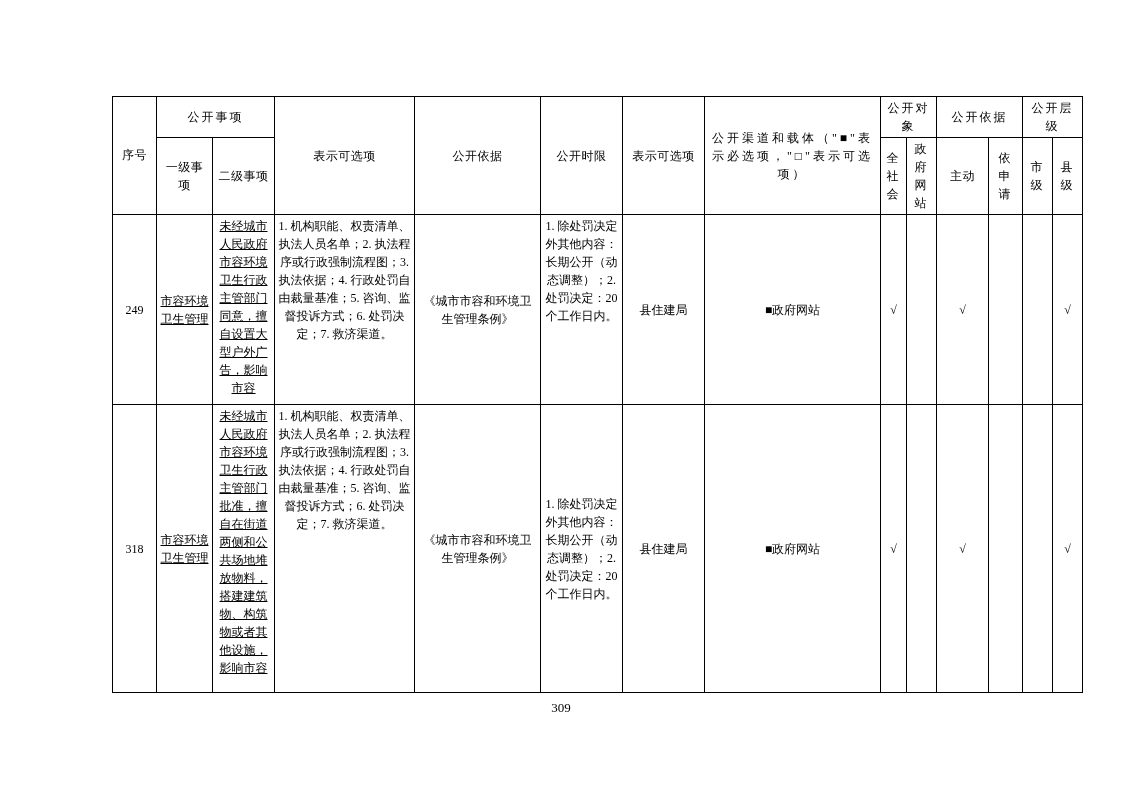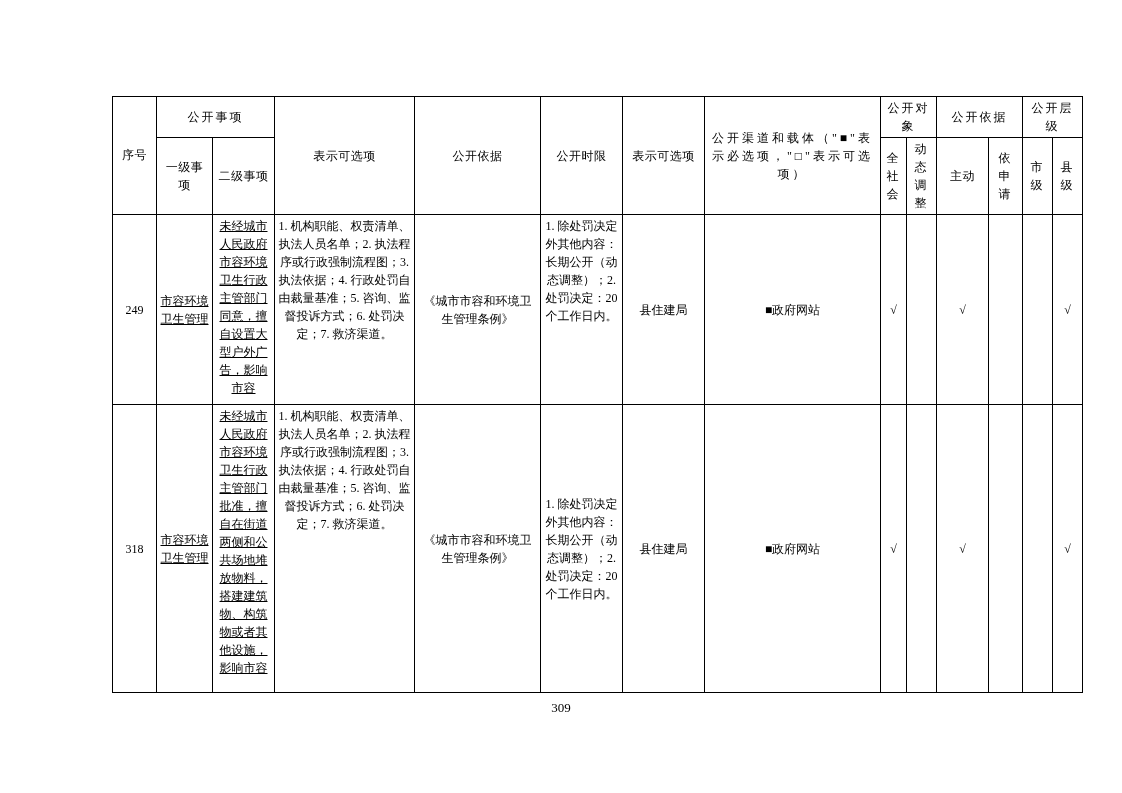--- a/index.html
+++ b/index.html
@@ -168,21 +168,21 @@
         <td>
           <span>一级事项</span>
         </td>
         <td>
           <span>二级事项</span>
         </td>
         <td>
           <span class="vtext">全社会</span>
         </td>
         <td>
-          <span class="vtext">动态调整</span>
+          <span class="vtext">政府网站</span>
         </td>
         <td>
           <span>主动</span>
         </td>
         <td>
           <span class="vtext">依申请</span>
         </td>
         <td>
           <span class="vtext">市级</span>
         </td>

